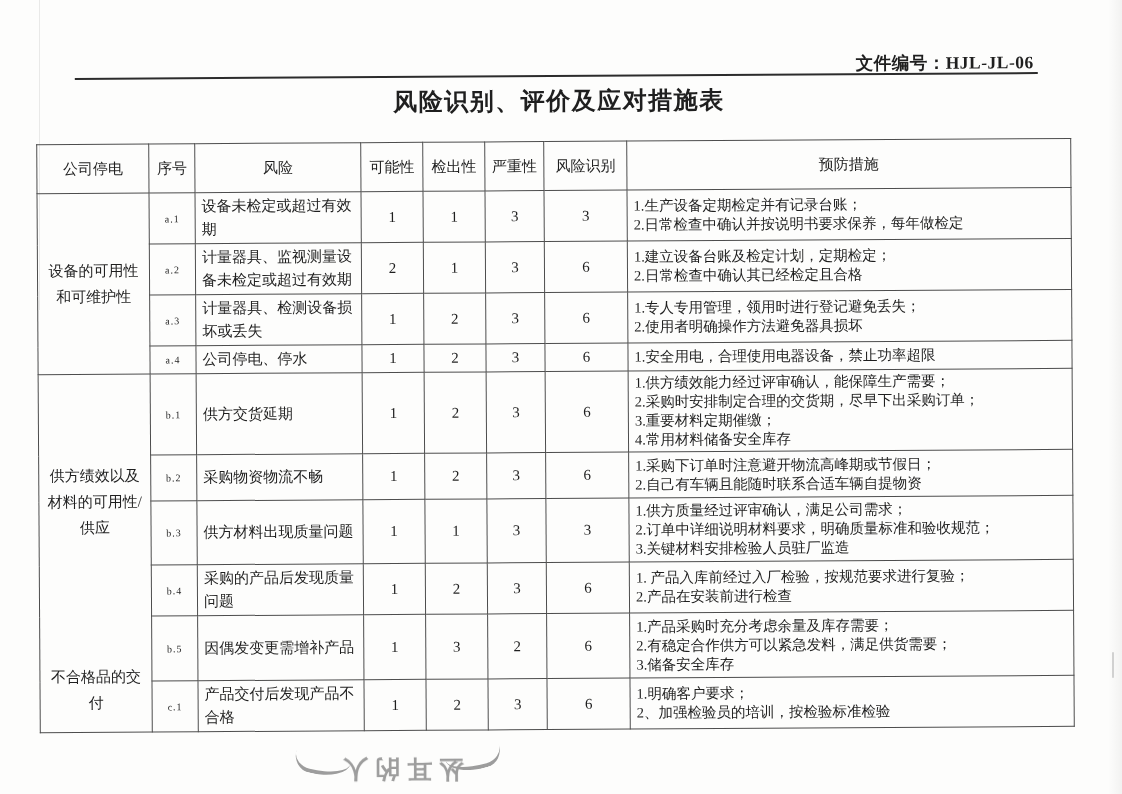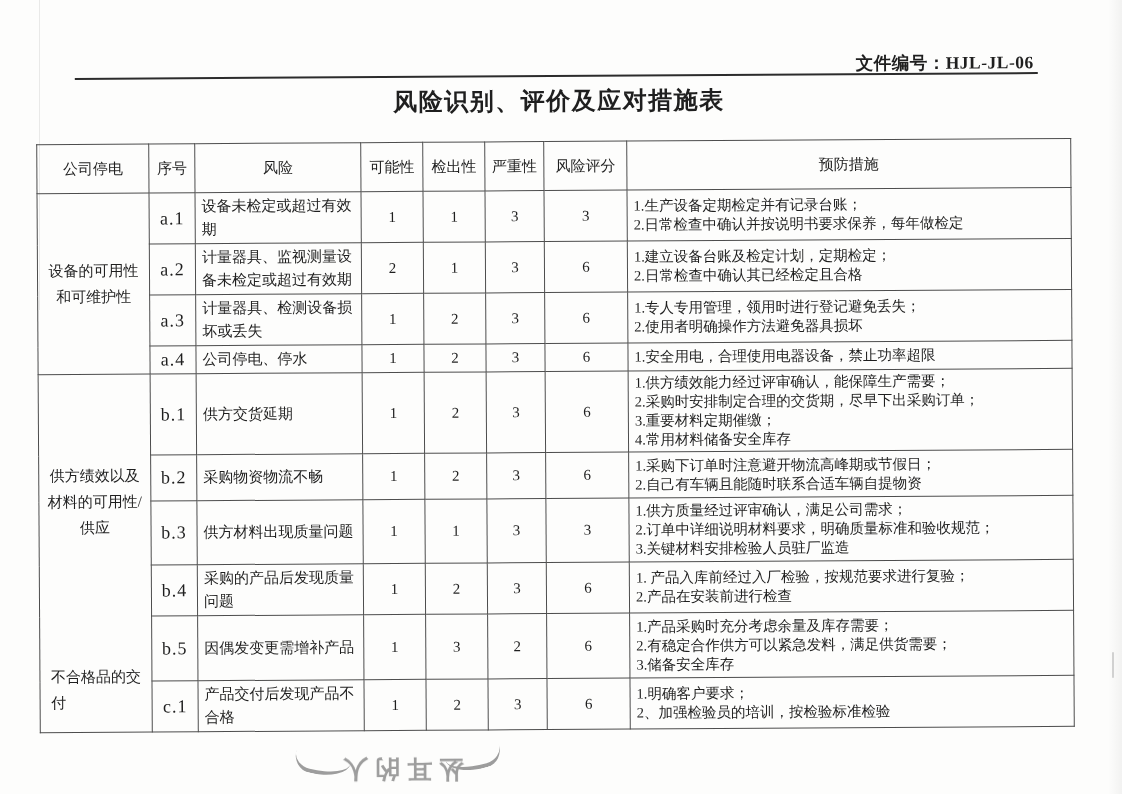--- a/index.html
+++ b/index.html
@@ -31,22 +31,22 @@
   .risk-table th,.risk-table td{
     border:1.4px solid #4d4d4d;padding:2px 6px;vertical-align:middle;
     overflow:hidden;
   }
   .risk-table th{font-weight:normal;text-align:center;font-size:15px;}
   .cat{ text-align:center;white-space:pre-line;line-height:26px;padding:0 4px;}
   .cat-split{padding:0;vertical-align:top;}
   .cat-split .cat-a{height:232px;display:flex;align-items:center;justify-content:center;
     text-align:center;white-space:pre-line;line-height:26px;}
   .cat-split .cat-b{height:104px;display:flex;align-items:flex-end;justify-content:center;
-    white-space:pre-line;line-height:26px;padding-bottom:6px;box-sizing:border-box;}
-  .no-cell{text-align:center;letter-spacing:1px;font-size:18px;margin-left:44px;}
+    text-align:center;white-space:pre-line;line-height:26px;padding-bottom:6px;box-sizing:border-box;}
+  .no-cell{text-align:center;letter-spacing:1px;font-size:10px;margin-left:44px;}
   .risk-cell{text-align:left;padding:2px 8px;line-height:23px;}
   .num{text-align:center;}
   .measures{text-align:left;padding:2px 8px;line-height:19px;white-space:pre-line;font-size:14.5px;}
 
   
   .stamp{position:absolute;left:296px;top:744px;width:200px;height:56px;
     color:#8d8d8d;opacity:.85;}
   .stamp-glyphs{position:absolute;left:38px;top:8px;
     transform:rotate(180deg);font-size:25px;font-weight:bold;letter-spacing:7px;
     filter:blur(.4px);}
@@ -79,21 +79,21 @@
         <col style="width:444px">
     </colgroup>
     <tbody>
         <tr style="height:49px">
       <th>公司停电</th>
       <th>序号</th>
       <th>风险</th>
       <th>可能性</th>
       <th>检出性</th>
       <th>严重性</th>
-      <th>风险评分</th>
+      <th>风险识别</th>
       <th>预防措施</th>
     </tr>
     <tr style="height:49px">
       <td class="cat" rowspan="4">设备的可用性
 和可维护性</td>
       <td class="no-cell">a.1</td>
       <td class="risk-cell">设备未检定或超过有效期</td>
       <td class="num">1</td>
       <td class="num">1</td>
       <td class="num">3</td>

